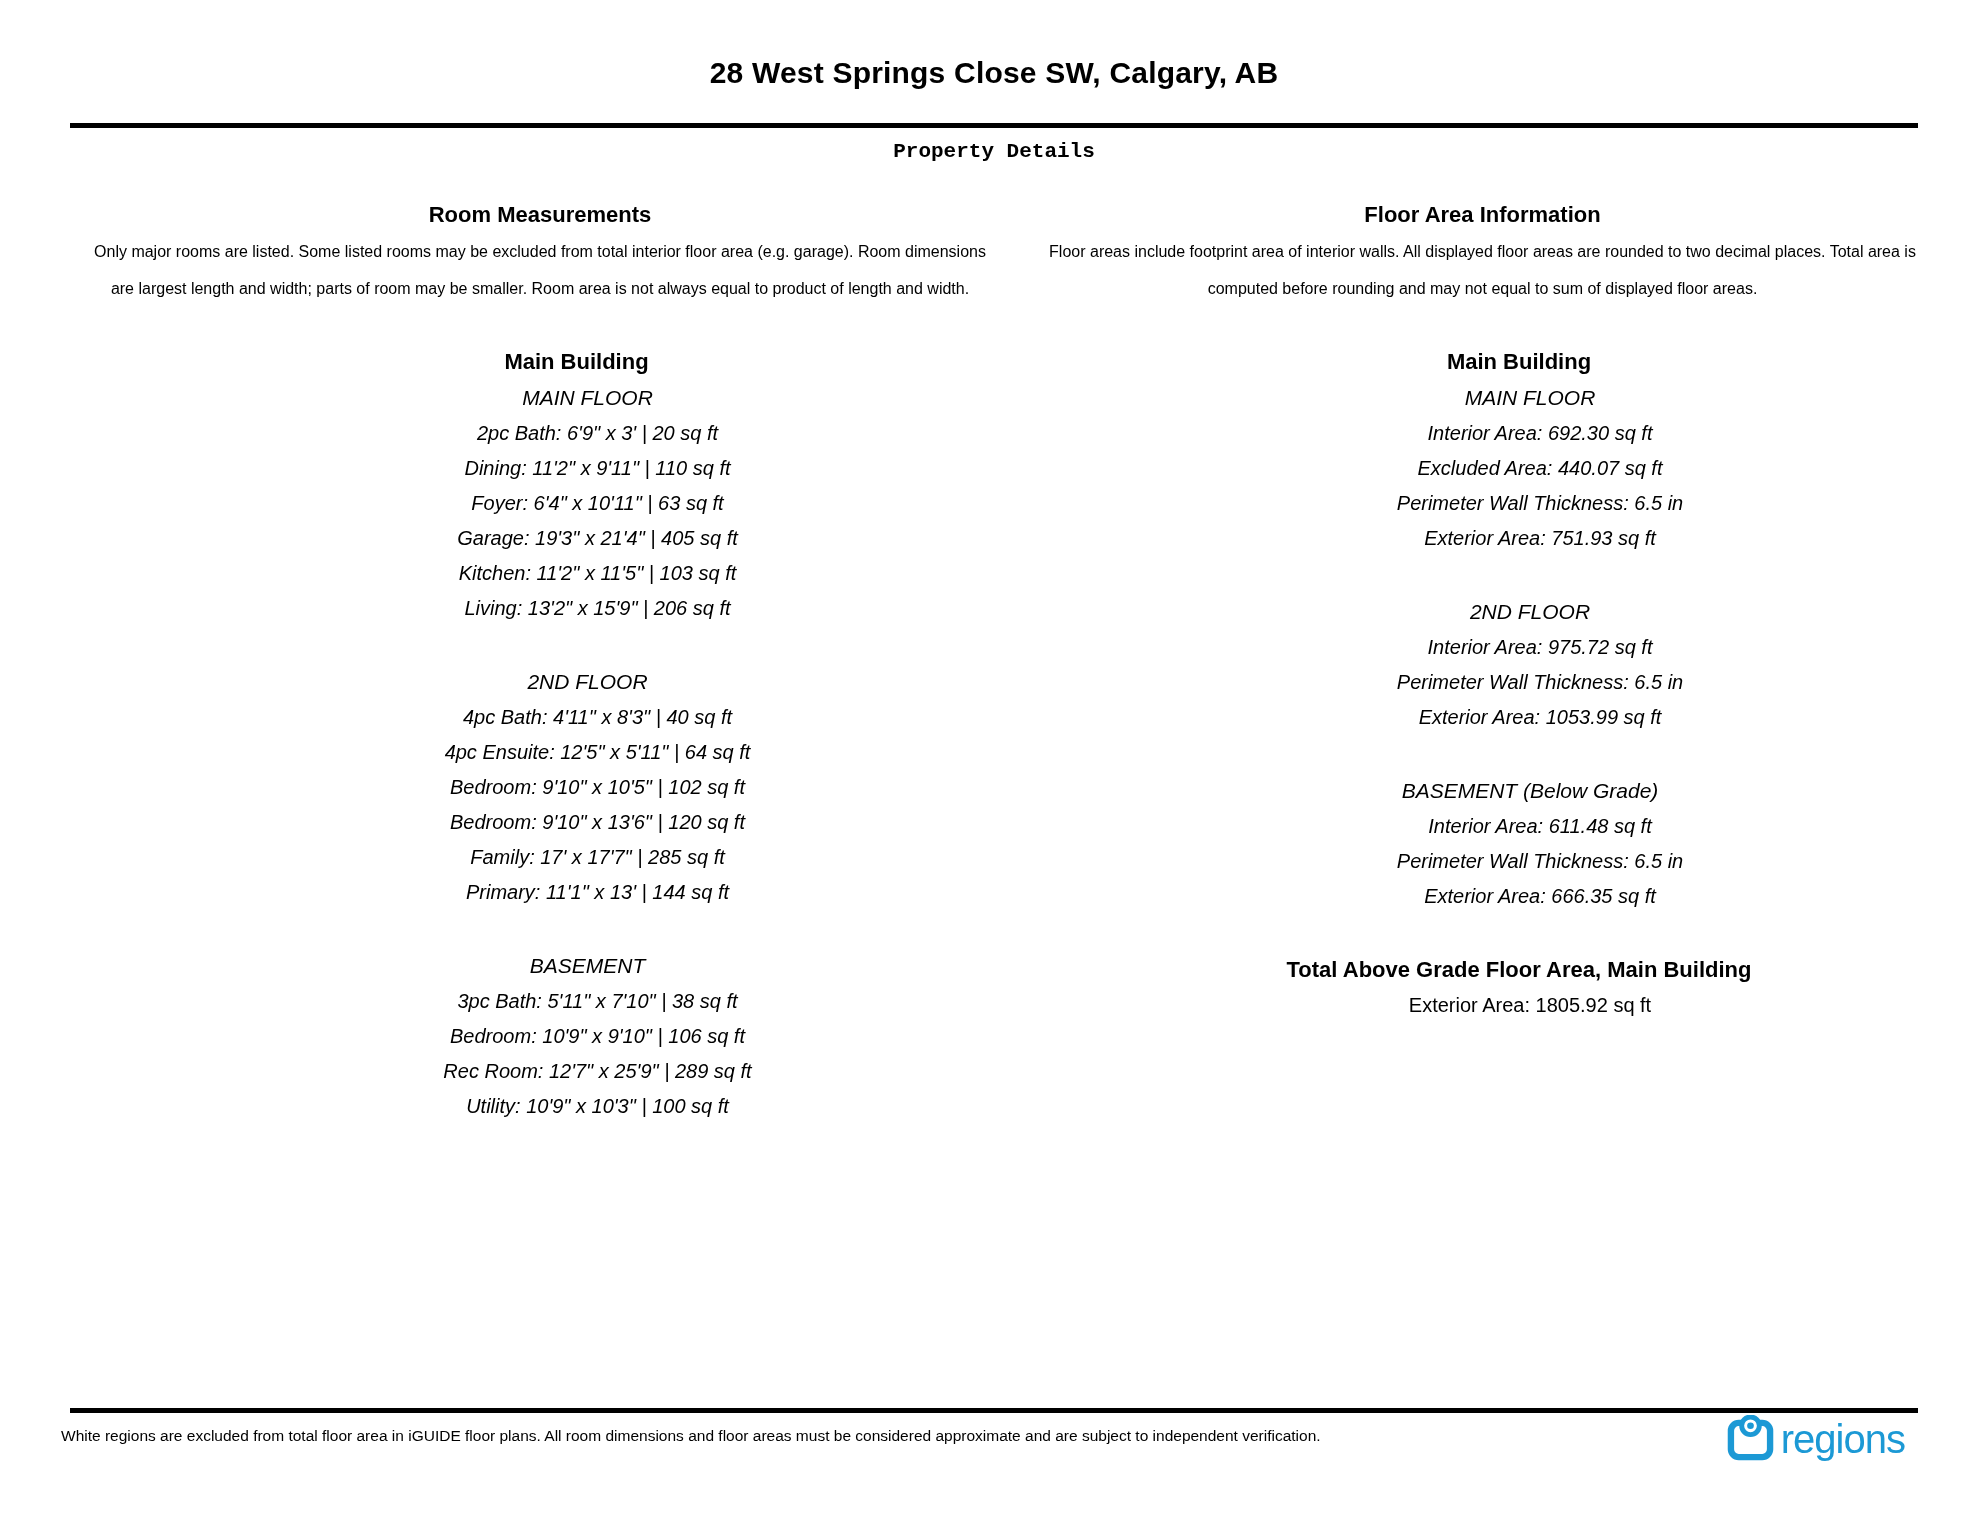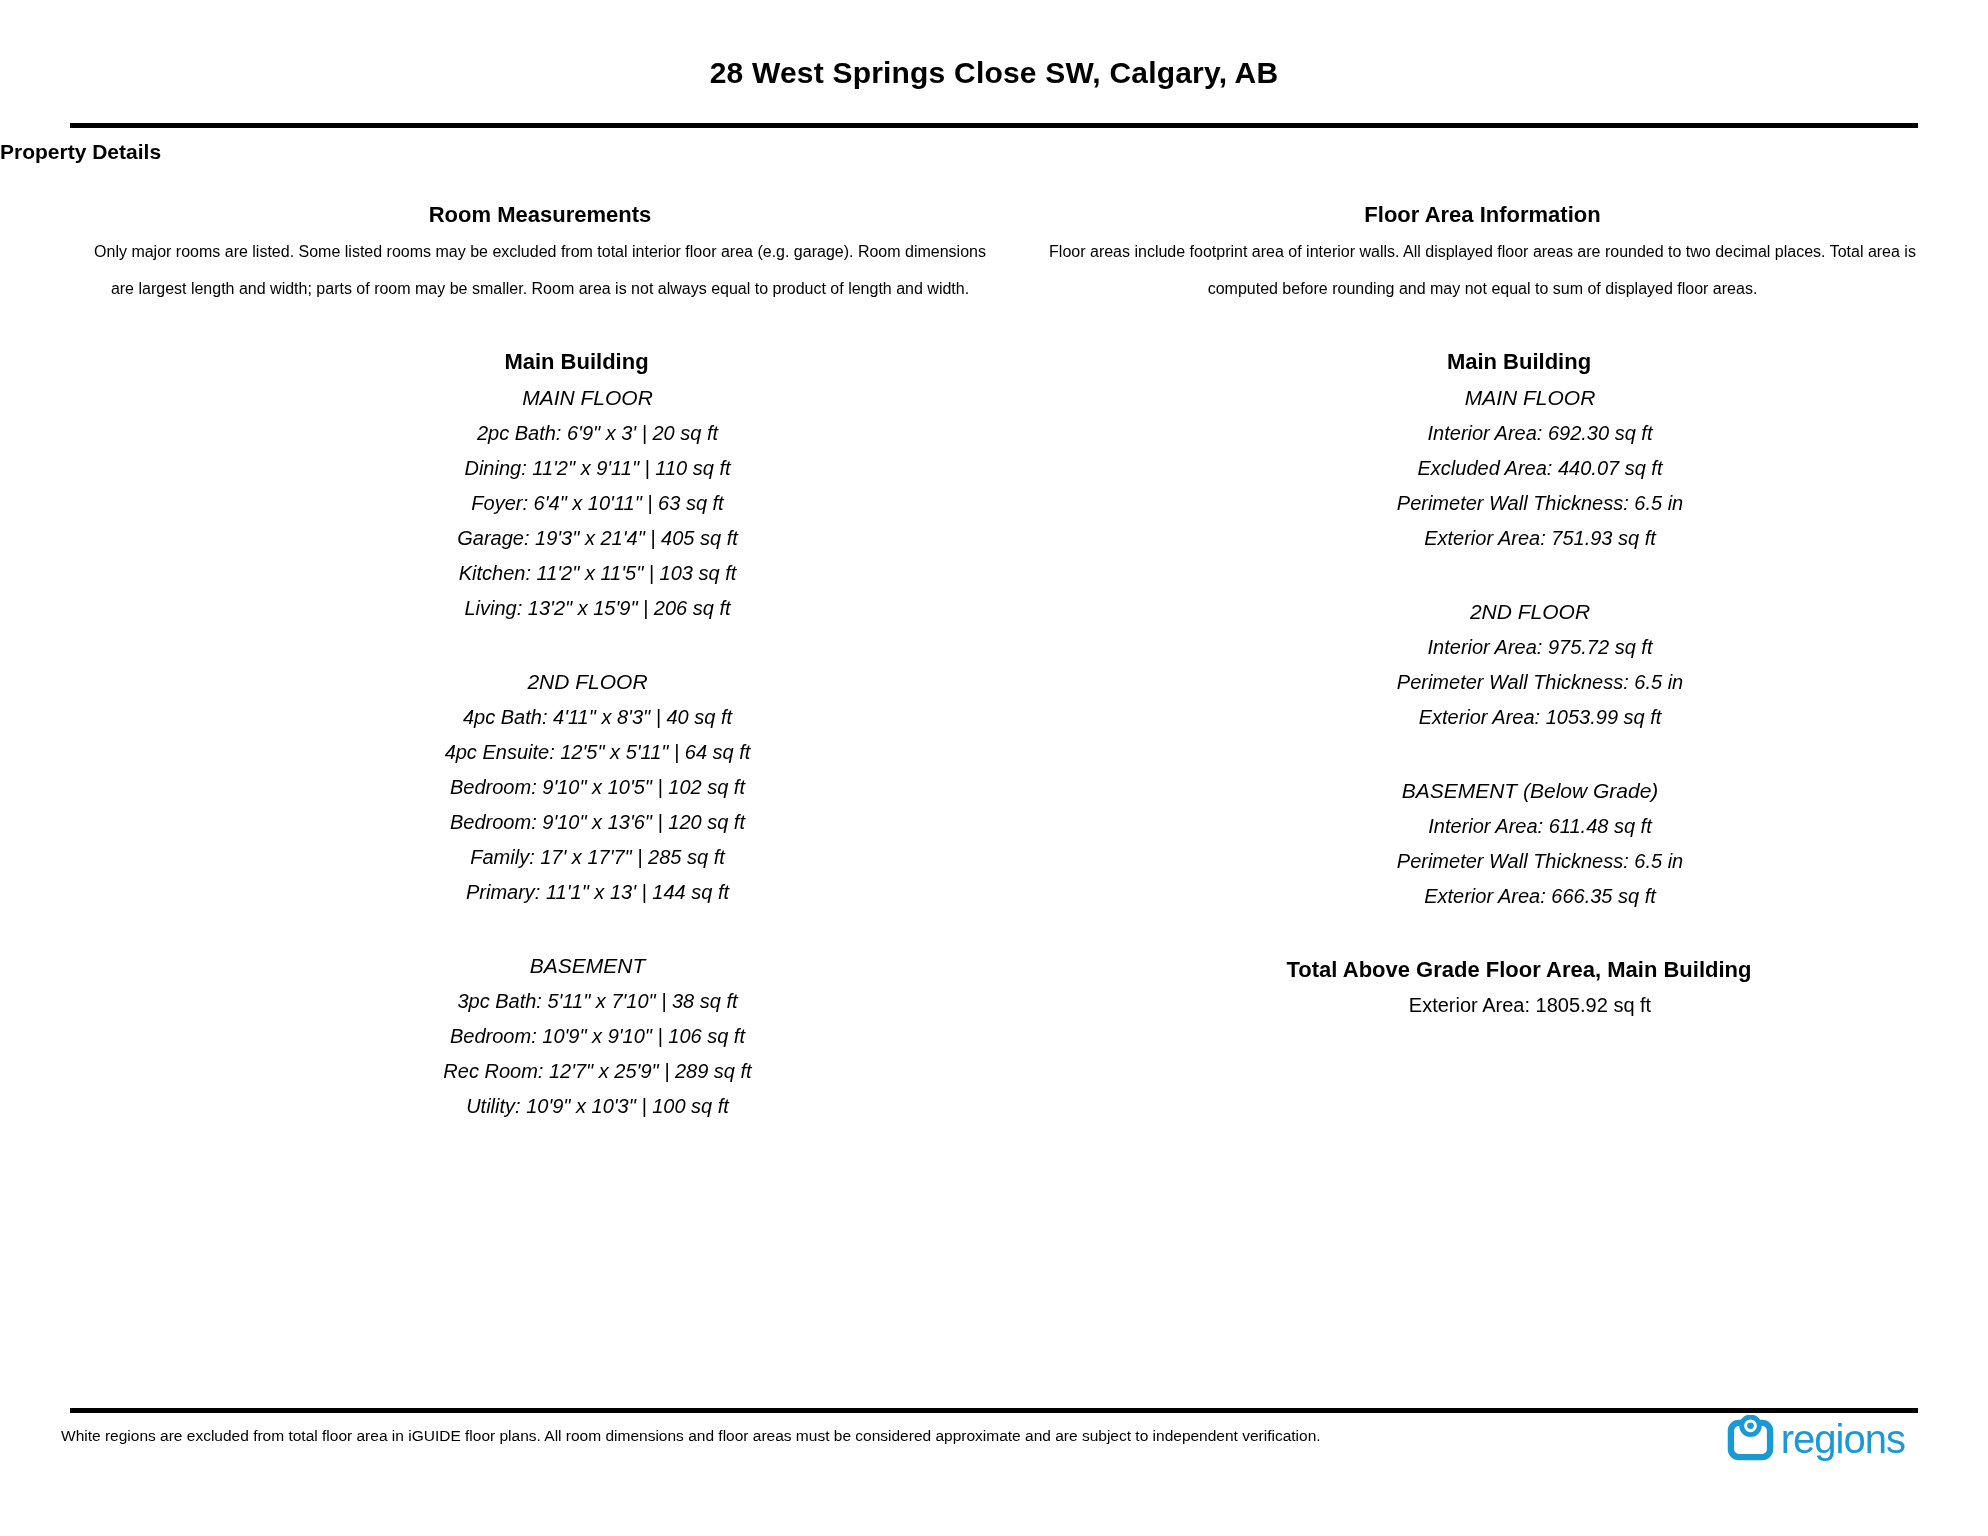--- a/index.html
+++ b/index.html
@@ -25,23 +25,24 @@
   }
   .title-rule {
     position: absolute;
     top: 123px; left: 70px; right: 70px;
     height: 0;
     border-top: 5px solid #000000;
   }
   .subtitle {
     position: absolute;
     top: 140px; left: 0; right: 0;
-    text-align: left;
+    text-align: center;
     font-size: 21px;
     font-weight: bold;
+    font-family: Liberation Mono, monospace;
   }
 
   
   .col { position: absolute; top: 201px; text-align: center; }
   .col-left  { left: 85px;  width: 910px; }
   .col-right { left: 1025px; width: 915px; }
 
   .section-heading {
     font-size: 22px;
     font-weight: bold;

